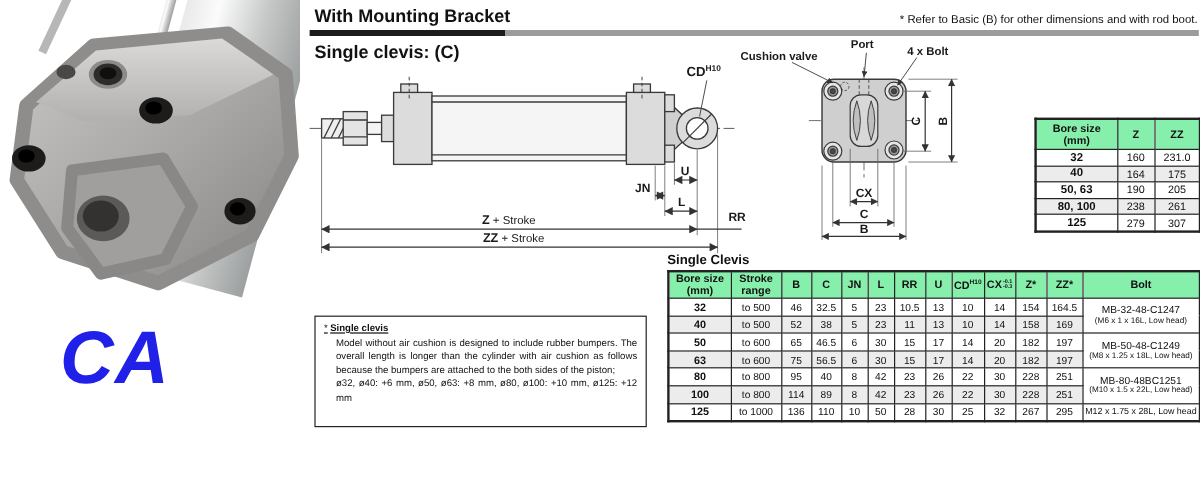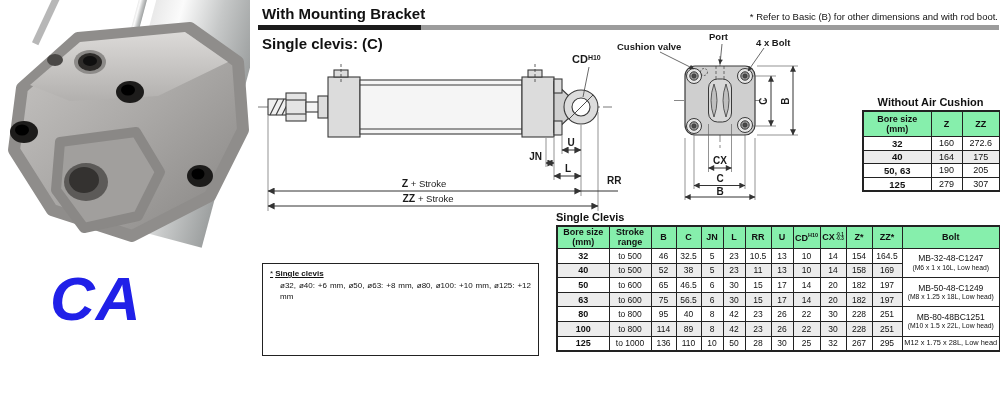--- a/index.html
+++ b/index.html
@@ -236,49 +236,53 @@
       <line x1="69" y1="171" x2="139" y2="171" marker-start="url(#ah2)" marker-end="url(#ah2)"></line>
     </g>
     <text class="dl" font-weight="bold" font-size="10" text-anchor="middle" transform="rotate(-90 151 75)" x="151" y="75">C</text>
     <text class="dl" font-weight="bold" font-size="10" text-anchor="middle" transform="rotate(-90 173 75)" x="173" y="75">B</text>
     <text class="dl" x="104" y="138" text-anchor="middle" font-weight="bold" font-size="10">CX</text>
     <text class="dl" x="104" y="156" text-anchor="middle" font-weight="bold" font-size="10">C</text>
     <text class="dl" x="104" y="168.5" text-anchor="middle" font-weight="bold" font-size="10">B</text>
   </svg>
 
   <div id="wac-section">
-    <div class="tbl-title">Without Air Cushion</div>
     <table id="wac-table">
       <colgroup>
           <col style="width:68px">
           <col style="width:31px">
           <col style="width:38px">
         </colgroup>
       <thead>
         <tr>
           <th><span>Bore size</span><br><span>(mm)</span></th>
           <th>Z</th>
           <th>ZZ</th>
         </tr>
       </thead>
       <tbody>
           <tr>
             <td class="bore">32</td>
             <td>160</td>
-            <td>272.6</td>
+            <td>231.0</td>
           </tr>
           <tr class="stripe">
             <td class="bore">40</td>
             <td>164</td>
             <td>175</td>
           </tr>
           <tr>
             <td class="bore">50, 63</td>
             <td>190</td>
             <td>205</td>
+          </tr>
+          <tr class="stripe">
+            <td class="bore">80, 100</td>
+            <td>238</td>
+            <td>261</td>
           </tr>
           <tr>
             <td class="bore">125</td>
             <td>279</td>
             <td>307</td>
           </tr>
         </tbody>
     </table>
   </div>
 
@@ -433,16 +437,17 @@
             <td class="boltcell" rowspan="1">
               <div class="boltone">M12 x 1.75 x 28L, Low head</div>
             </td>
           </tr>
         </tbody>
     </table>
   </div>
 
   <div id="note-box">
     <div class="nb-title"><span class="nb-ast">*</span><span>Single clevis</span></div>
+    <div class="nb-body">Model without air cushion is designed to include rubber bumpers. The overall length is longer than the cylinder with air cushion as follows because the bumpers are attached to the both sides of the piston;</div>
     <div class="nb-body">ø32, ø40: +6 mm, ø50, ø63: +8 mm, ø80, ø100: +10 mm, ø125: +12 mm</div>
   </div>
 
 </div>
 
 </body></html>

